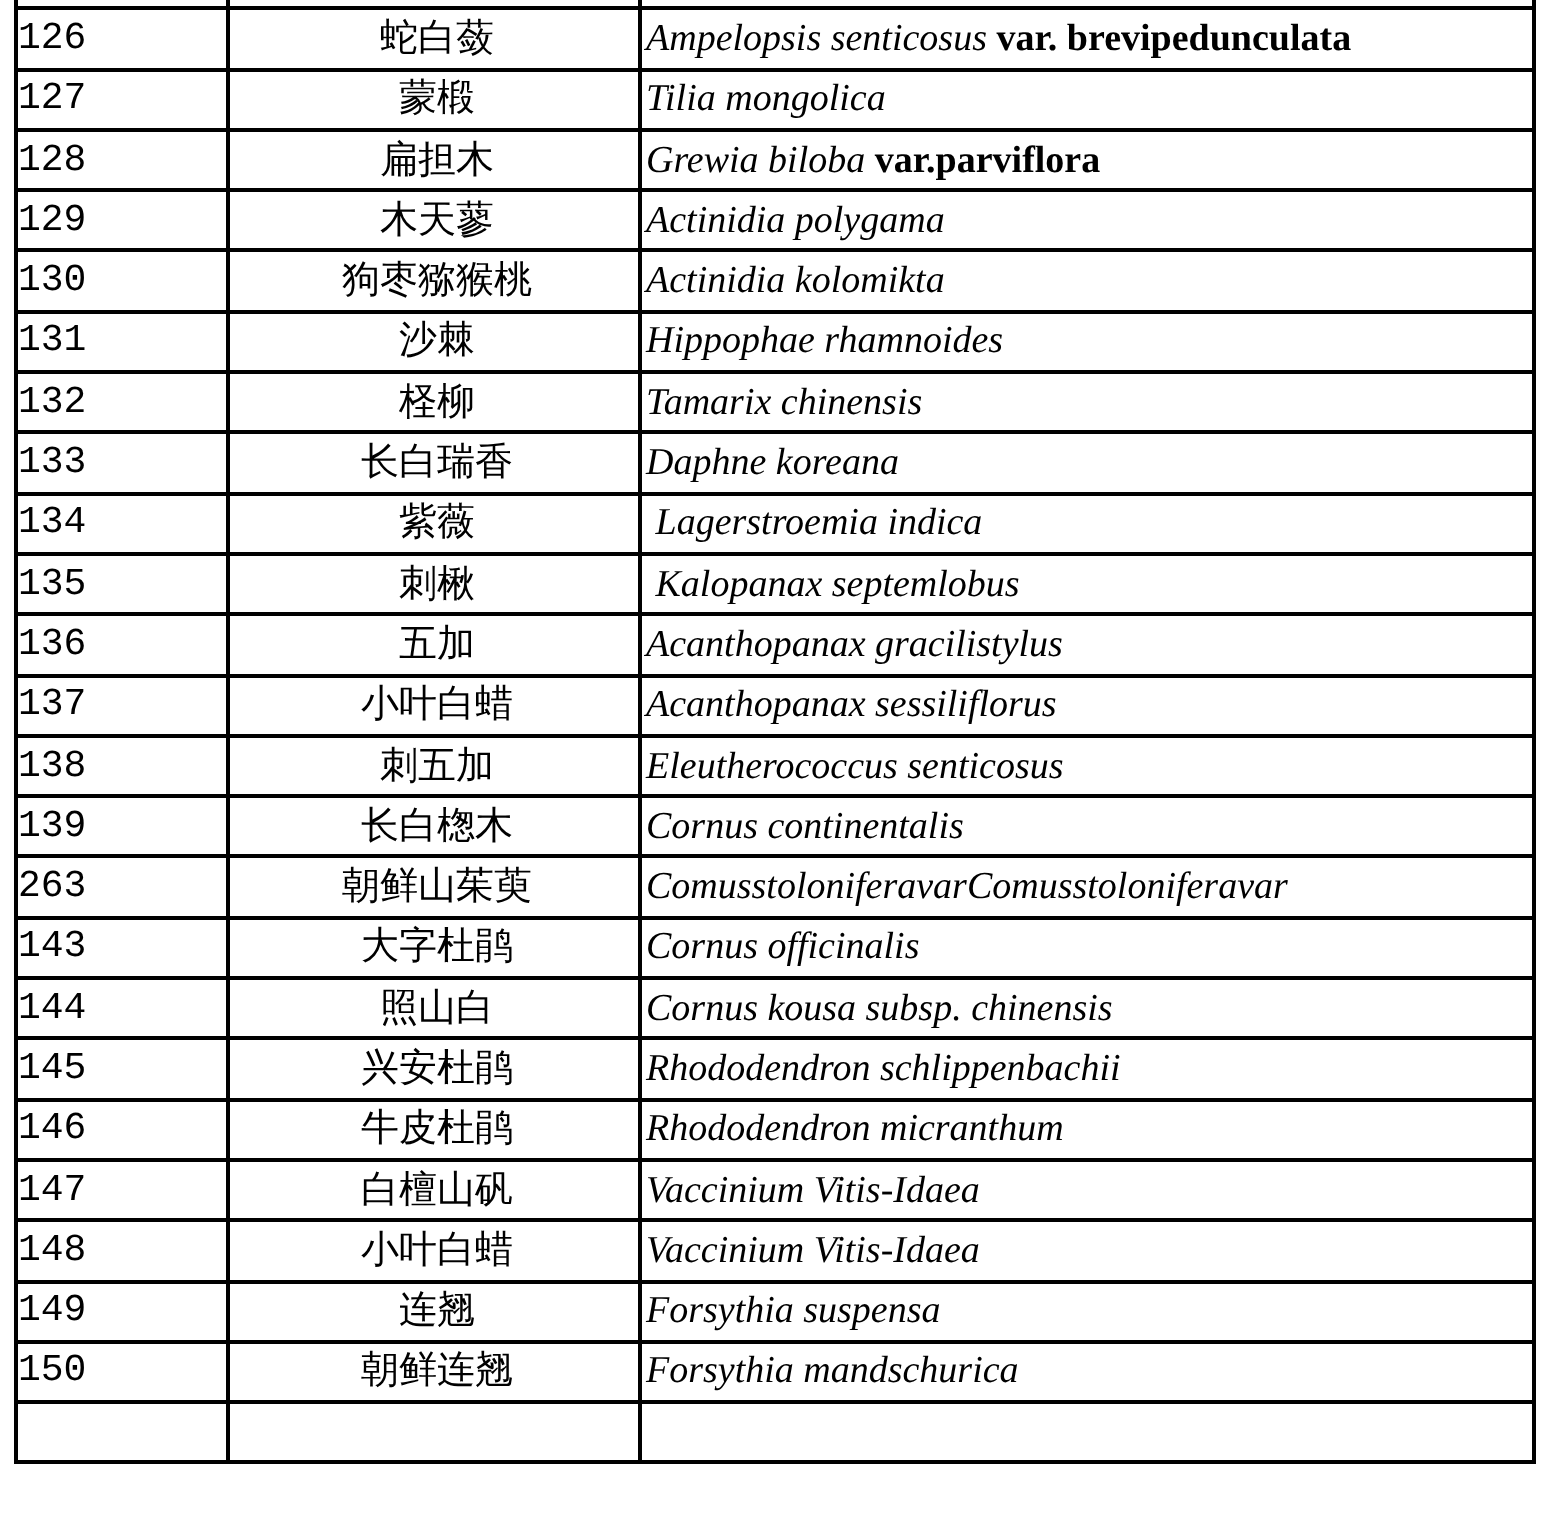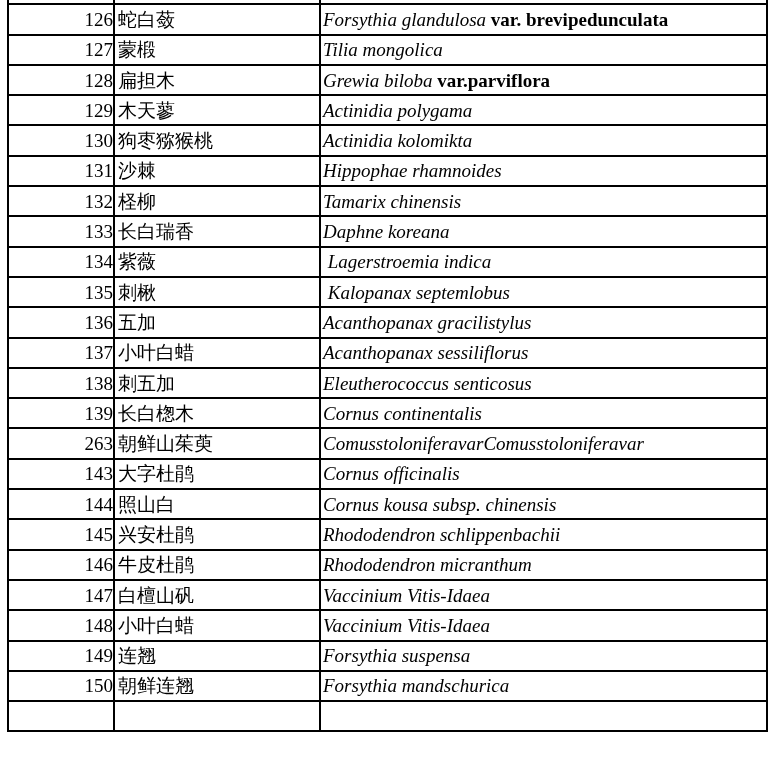--- a/index.html
+++ b/index.html
@@ -31,25 +31,25 @@
   td.cell {
     border: 2px solid #000000;
     padding: 0;
     vertical-align: middle;
     font-size: 19px;
     line-height: 1;
     overflow: hidden;
     white-space: nowrap;
   }
   td.num {
-    text-align: right;
-    font-family: Liberation Serif, serif;
+    text-align: left;
+    font-family: Liberation Mono, monospace;
   }
   td.cn {
-    text-align: left;
+    text-align: center;
     padding-left: 3px;
     font-size: 19px;
   }
   td.latin {
     text-align: left;
     padding-left: 2px;
     white-space: pre;
   }
   .lat-it {
     font-style: italic;
@@ -74,21 +74,21 @@
     <tbody id="table-body">
   <tr class="species-row">
     <td class="cell num"></td>
     <td class="cell cn"></td>
     <td class="cell latin"><span class="lat-it"></span><span class="lat-ro"></span></td>
   </tr>
 
   <tr class="species-row">
     <td class="cell num">126</td>
     <td class="cell cn">蛇白蔹</td>
-    <td class="cell latin"><span class="lat-it">Forsythia glandulosa</span><span class="lat-ro"> var. brevipedunculata</span></td>
+    <td class="cell latin"><span class="lat-it">Ampelopsis senticosus</span><span class="lat-ro"> var. brevipedunculata</span></td>
   </tr>
 
   <tr class="species-row">
     <td class="cell num">127</td>
     <td class="cell cn">蒙椴</td>
     <td class="cell latin"><span class="lat-it">Tilia mongolica</span><span class="lat-ro"></span></td>
   </tr>
 
   <tr class="species-row">
     <td class="cell num">128</td>

